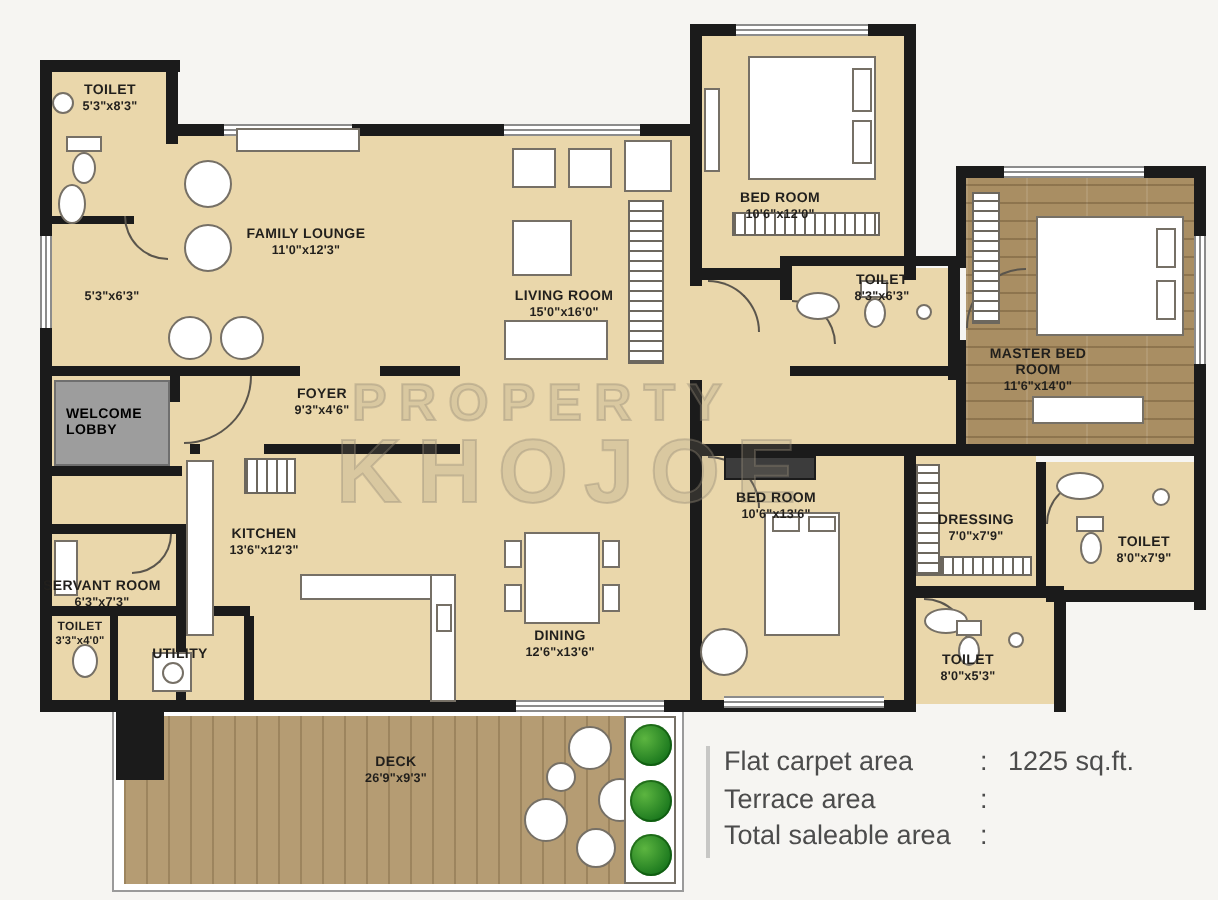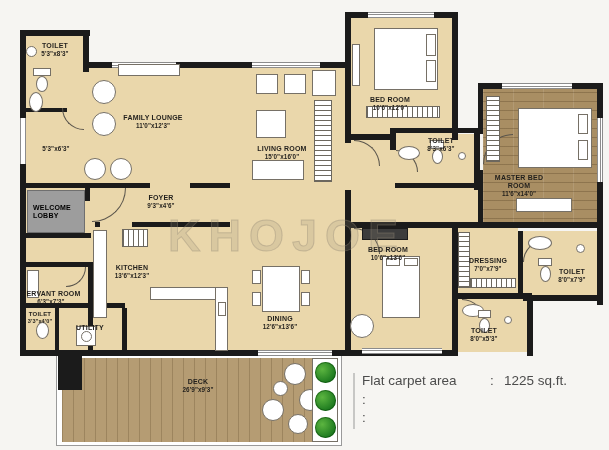--- a/index.html
+++ b/index.html
@@ -196,20 +196,21 @@
   <div class="furn z" style="left:252px;top:270px;width:9px;height:14px;"></div>
   <div class="furn z" style="left:252px;top:292px;width:9px;height:14px;"></div>
   <div class="furn z" style="left:301px;top:270px;width:9px;height:14px;"></div>
   <div class="furn z" style="left:301px;top:292px;width:9px;height:14px;"></div>
 
   <div class="furn z" style="left:27px;top:270px;width:12px;height:28px;"></div>
   <div class="furn oval z" style="left:36px;top:322px;width:13px;height:17px;"></div>
   <div class="furn z" style="left:76px;top:326px;width:20px;height:20px;"></div>
   <div class="furn circ z" style="left:81px;top:331px;width:11px;height:11px;"></div>
 
+  <div class="wm" style="left:176px;top:186px;font-size:26px;letter-spacing:6px;">PROPERTY</div>
   <div class="wm" style="left:168px;top:210px;font-size:45px;letter-spacing:8px;">KHOJOE</div>
 
   <div class="lbl" style="left:30px;top:42px;width:50px;">
     <span class="rn">TOILET</span>
     <span class="rd">5'3"x8'3"</span>
   </div>
   <div class="lbl" style="left:28px;top:145px;width:56px;">
     <span class="rd">5'3"x6'3"</span>
   </div>
   <div class="lbl" style="left:118px;top:114px;width:70px;">
@@ -277,20 +278,22 @@
   </div>
 
   <div class="vrule"></div>
   <div class="areaBlock">
     <div class="areaRow">
       <span>Flat carpet area</span>
       <span>:</span>
       <span>1225 sq.ft.</span>
     </div>
     <div class="areaRow">
+      <span>Terrace area</span>
       <span>:</span>
     </div>
     <div class="areaRow">
+      <span>Total saleable area</span>
       <span>:</span>
     </div>
   </div>
 
 </div>
 
 </body></html>

